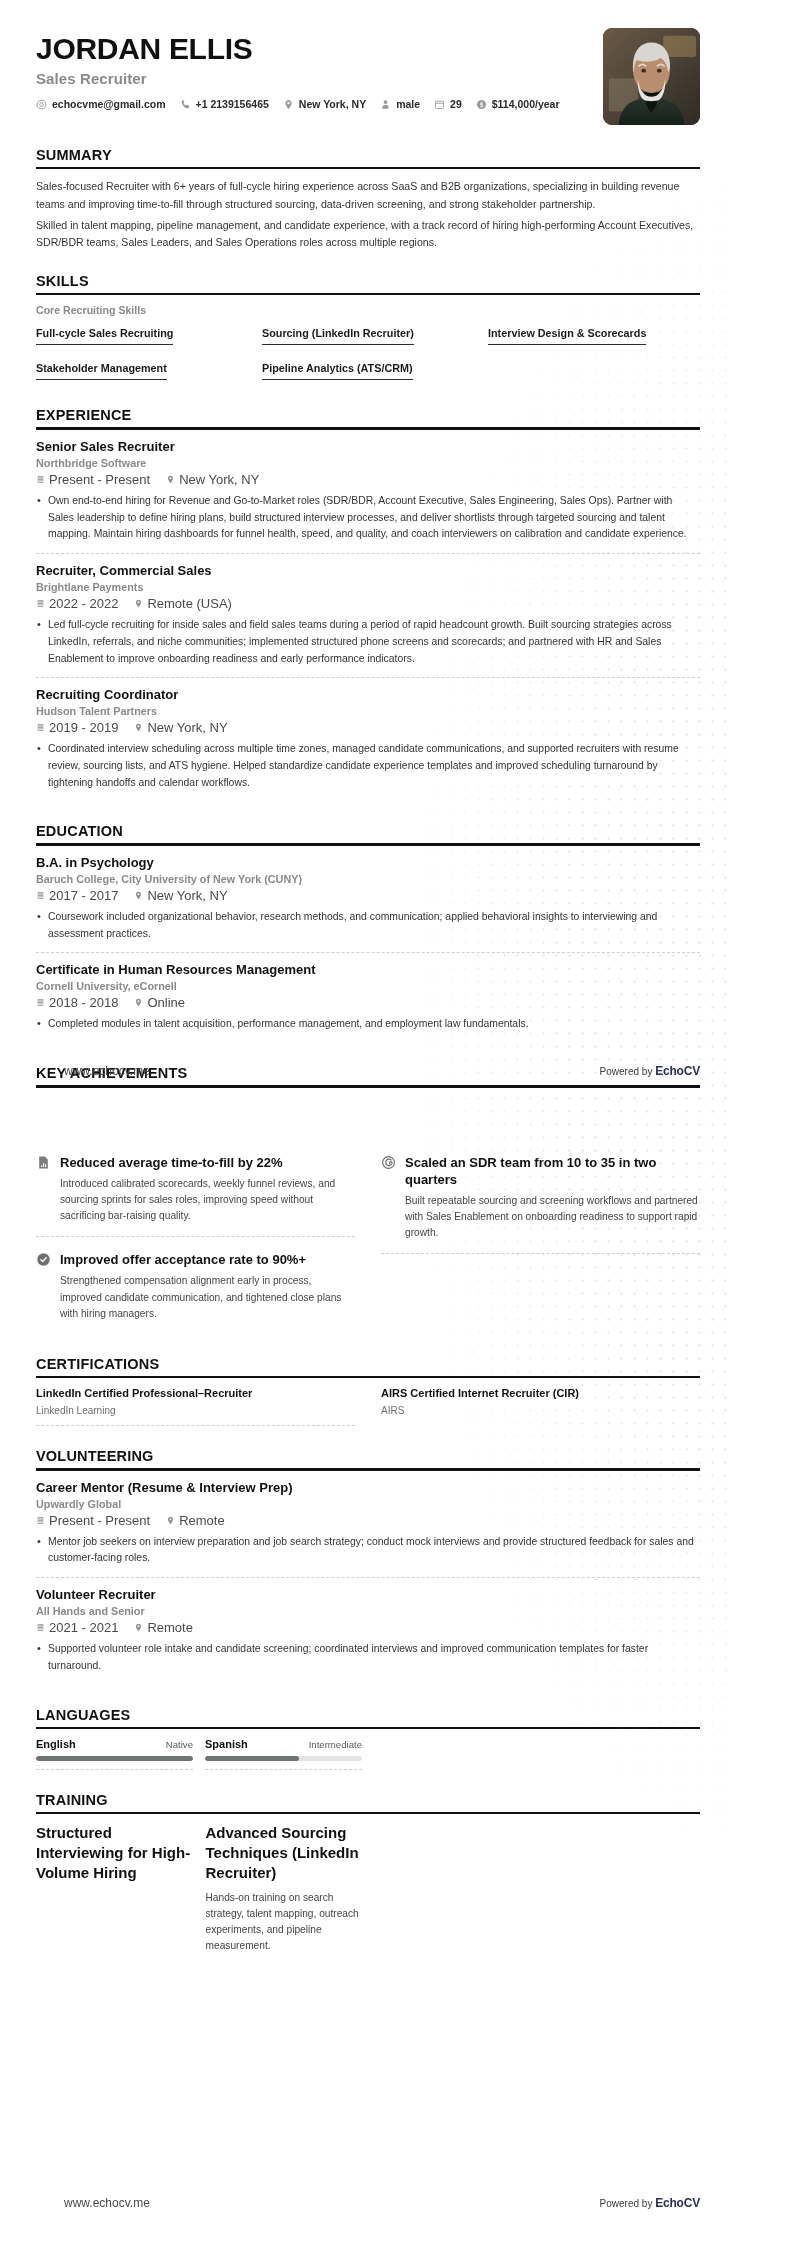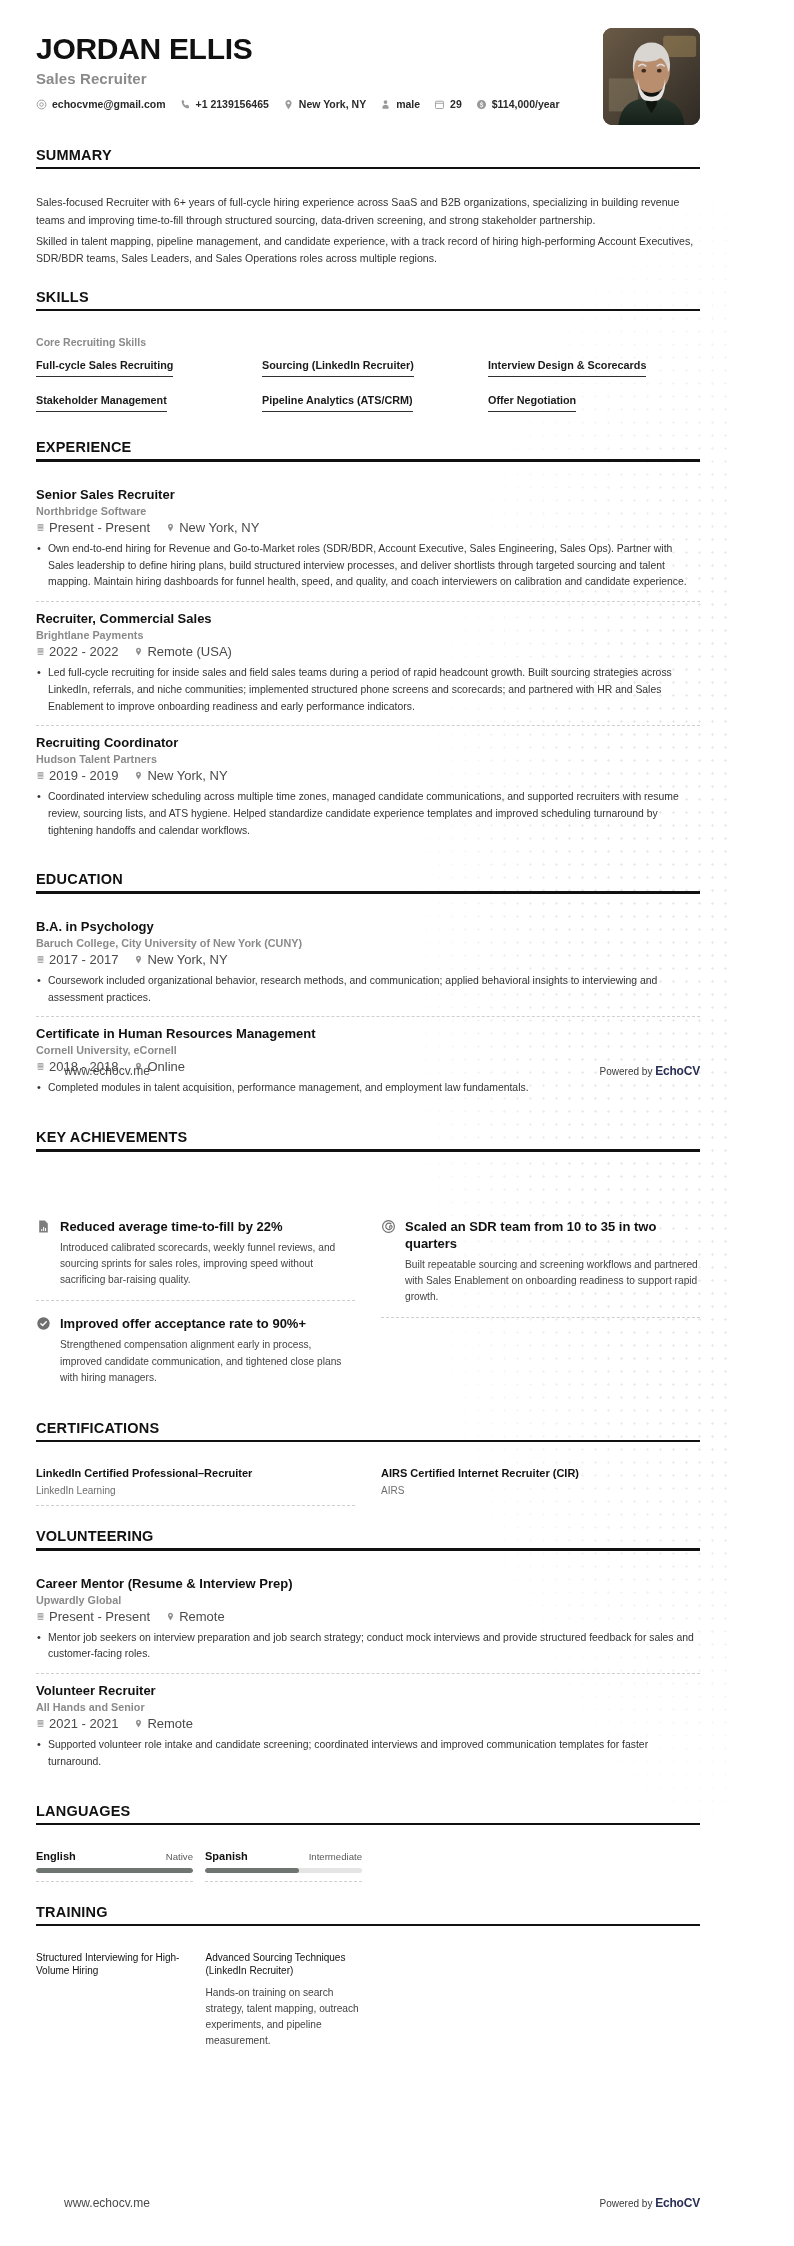--- a/index.html
+++ b/index.html
@@ -68,21 +68,21 @@
   .photo svg { display: block; width: 100%; height: 100%; }
 
   
   .section { margin-top: 22px; }
   .section-title {
     font-size: 14.5px; font-weight: 700; letter-spacing: .2px;
     color: #111111; text-transform: uppercase; padding-bottom: 4px;
   }
   .section-rule { height: 2.4px; background: #111111; width: 100%; }
 
-  .section-body { padding-top: 25px; }
+  .section-body { padding-top: 9px; }
 
   
   .summary-p { font-size: 10.6px; line-height: 1.62; color: #333333; }
   .summary-p + .summary-p { margin-top: 4px; }
 
   
   .skill-group-label { font-size: 10.6px; font-weight: 700; color: #8a8a8a; margin-bottom: 7px; }
   .skills-grid { display: grid; grid-template-columns: repeat(3, minmax(0, 1fr)); column-gap: 14px; row-gap: 0; }
   .skill-cell { padding: 0 0 5px 0; }
   .skill-name {
@@ -134,21 +134,21 @@
   .lang-grid { display: grid; grid-template-columns: 1fr 1fr 1fr 1fr; column-gap: 12px; }
   .lang-item { padding-bottom: 8px; border-bottom: 1px dashed #cfcfcf; }
   .lang-top { display: flex; justify-content: space-between; align-items: baseline; gap: 8px; }
   .lang-name { font-size: 11px; font-weight: 700; color: #111111; }
   .lang-level { font-size: 9.6px; color: #5a5a5a; }
   .lang-bar { margin-top: 6px; height: 4.6px; border-radius: 3px; background: #e4e4e4; overflow: hidden; }
   .lang-bar .fill { height: 100%; border-radius: 3px; background: #6f7672; }
 
   
   .train-grid { display: grid; grid-template-columns: 1fr 1fr 1fr 1fr; column-gap: 14px; }
-  .train-name { font-size: 10px; font-weight: 400; color: #111111; line-height: 1.33; }
+  .train-name { font-size: 15px; font-weight: 700; color: #111111; line-height: 1.33; }
   .train-desc { font-size: 10.2px; line-height: 1.58; color: #444444; margin-top: 7px; }
 
   
   .pagefoot {
     display: flex; justify-content: space-between; align-items: center;
     padding: 0 36px; position: absolute; left: 0; right: 0; z-index: 3;
   }
   .foot-url { font-size: 12px; color: #4a4a4a; margin-left: 28px; }
   .foot-brand { font-size: 10px; color: #3a3a3a; }
   .foot-brand b { font-size: 12px; font-weight: 700; color: #2a2e55; letter-spacing: -.2px; }
@@ -270,21 +270,20 @@
       <div class="section-title">SKILLS</div>
       <div class="section-rule"></div>
       <div class="section-body">
         <div class="skill-group-label">Core Recruiting Skills</div>
         <div class="skills-grid">
           <div class="skill-cell"><span class="skill-name">Full-cycle Sales Recruiting</span></div>
           <div class="skill-cell"><span class="skill-name">Sourcing (LinkedIn Recruiter)</span></div>
           <div class="skill-cell"><span class="skill-name">Interview Design &amp; Scorecards</span></div>
           <div class="skill-cell r2"><span class="skill-name">Stakeholder Management</span></div>
           <div class="skill-cell r2"><span class="skill-name">Pipeline Analytics (ATS/CRM)</span></div>
-          <div class="skill-cell r2"><span class="skill-name">Offer Negotiation</span></div>
         </div>
       </div>
     </div>
 
     <div class="section">
       <div class="section-title">EXPERIENCE</div>
       <div class="section-rule"></div>
       <div class="section-body">
 
         <div class="entry">

